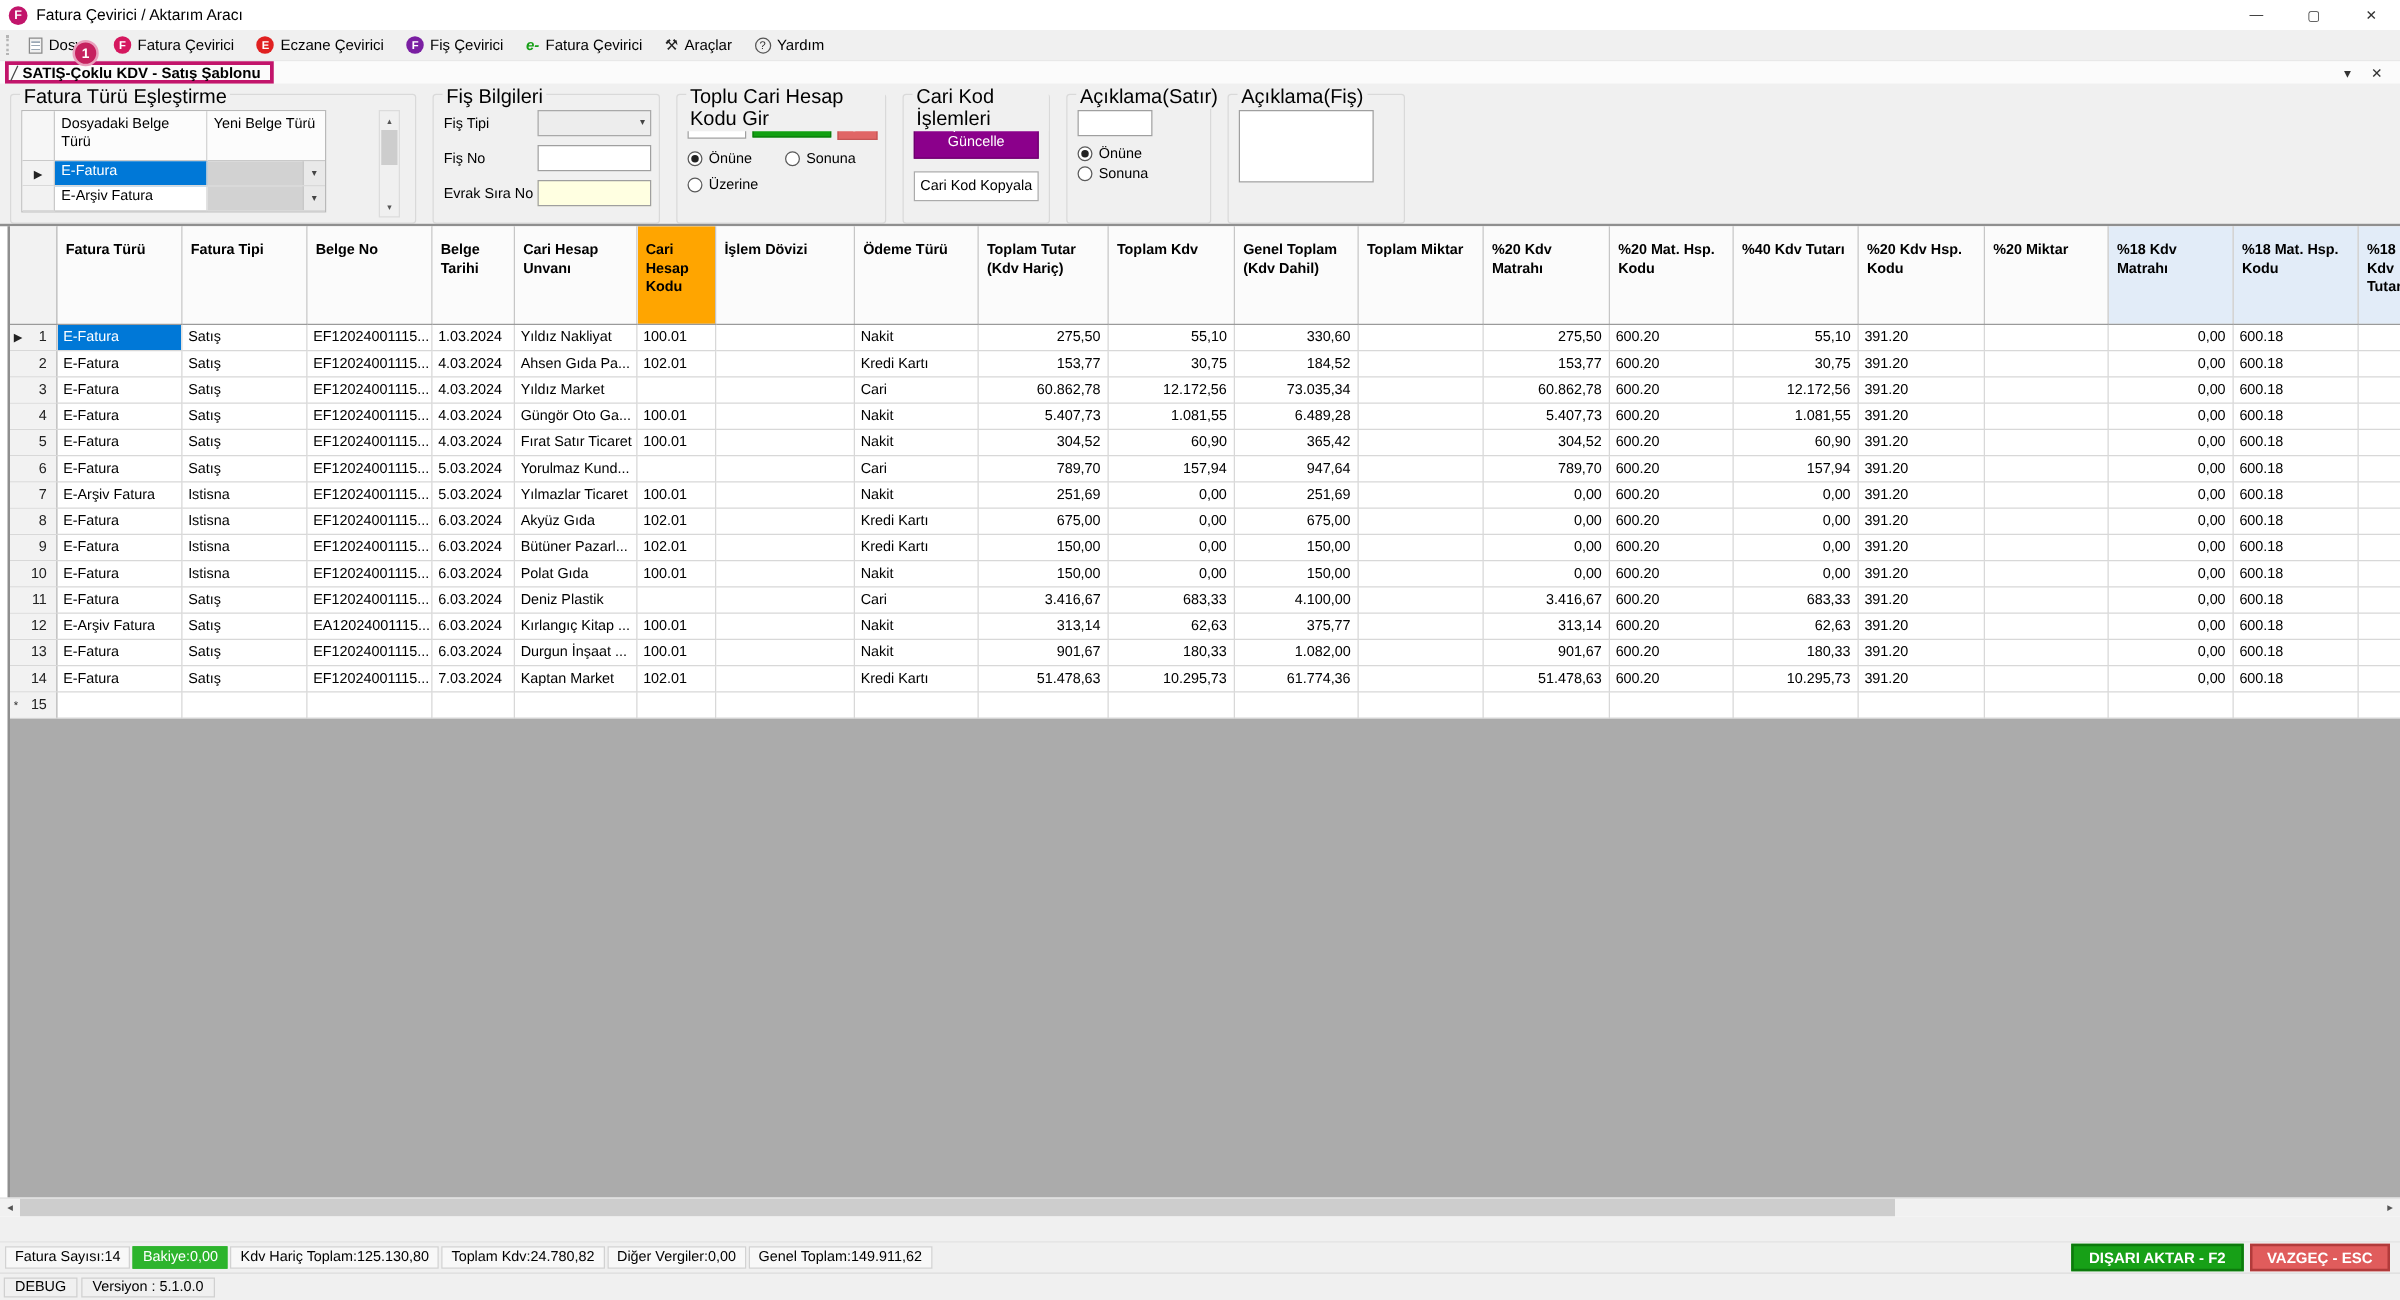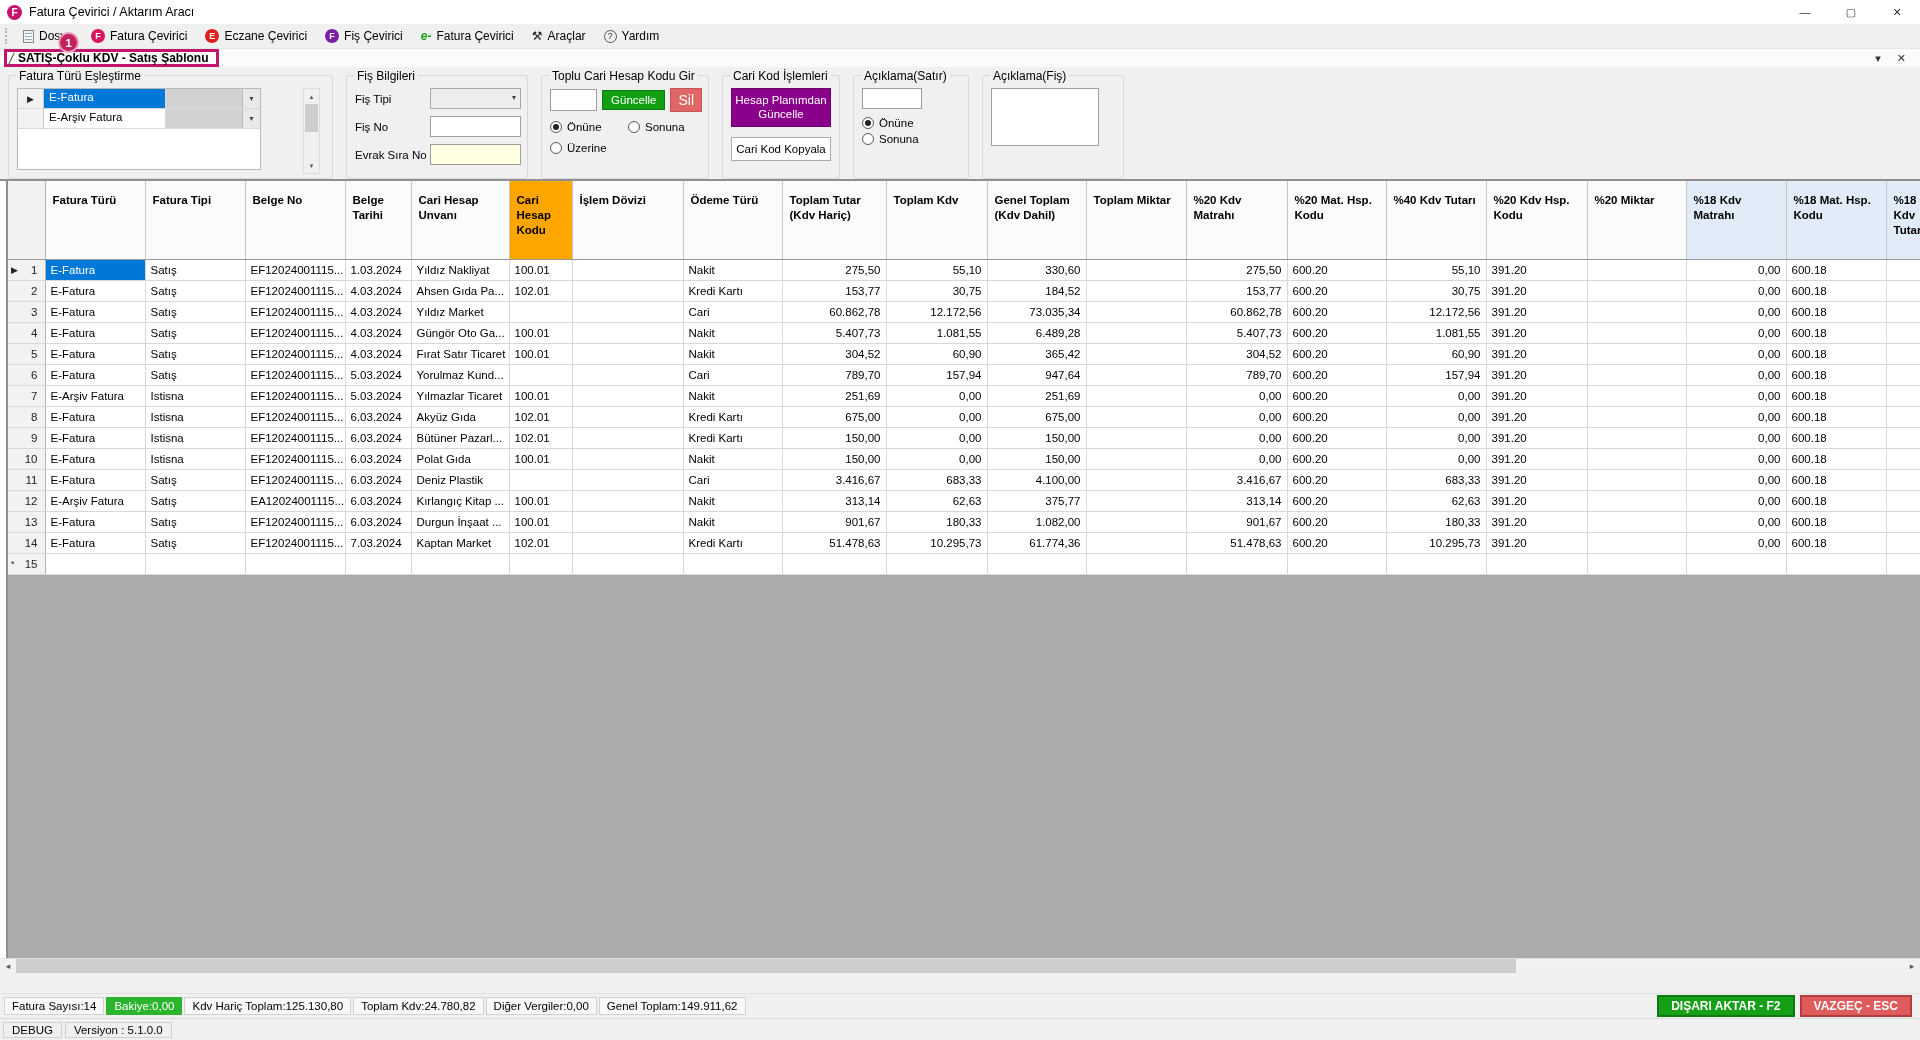--- a/index.html
+++ b/index.html
@@ -35,21 +35,21 @@
          padding:0 8px 0 4px; font-size:12px; font-weight:bold; background:#fbfbfb; }
   .tab-slash { width:1px; height:13px; background:#444; transform:rotate(25deg); margin-right:6px; }
   .tab-icons { margin-left:auto; display:flex; gap:16px; margin-right:14px; font-size:11px; color:#333; }
   .step-badge { position:absolute; left:58px; top:-17px; width:21px; height:21px; border-radius:50%;
                 background:#c6215f; border:2px solid #e9a0bd; color:#fff; font-size:11px; font-weight:bold;
                 display:flex; align-items:center; justify-content:center; z-index:20; }
 
   
   .toolpanel { height:112px; background:#f0f0f0; display:flex; gap:13px; padding:8px 0 0 8px; position:relative; }
   .groupbox { position:relative; border:1px solid #d9d9d9; border-radius:3px; padding:12px 6px 4px 8px; }
-  .gb-title { position:absolute; top:-7px; left:7px; background:#f0f0f0; padding:0 3px; font-size:12px; }
+  .gb-title { position:absolute; top:-7px; left:7px; background:#f0f0f0; padding:0 3px; font-size:16px; }
 
   
   .gb-mapping { width:325px; display:flex; }
   .map-grid { width:244px; border:1px solid #b9b9b9; font-size:11.5px; background:#fff; height:82px; }
   .mg-hrow, .mg-row { display:flex; }
   .mg-hsel { width:26px; height:40px; background:#f6f6f6; border-right:1px solid #c9c9c9; border-bottom:1px solid #c9c9c9; }
   .mg-hcell { width:122px; height:40px; background:#fcfcfc; border-right:1px solid #c9c9c9; border-bottom:1px solid #c9c9c9;
               padding:3px 5px; font-size:11.5px; line-height:1.3; }
   .mg-hcell:last-child { width:94px; border-right:none; }
   .mg-sel { width:26px; height:20px; background:#f2f2f2; border-right:1px solid #c9c9c9; border-bottom:1px solid #d9d9d9;
@@ -199,20 +199,25 @@
     <span>▾</span>
     <span>✕</span>
   </div>
 </div>
 
 <div class="toolpanel">
 
   <div class="groupbox gb-mapping">
     <span class="gb-title">Fatura Türü Eşleştirme</span>
     <div class="map-grid">
+      <div class="mg-hrow">
+        <div class="mg-hsel"></div>
+        <div class="mg-hcell">Dosyadaki Belge Türü</div>
+        <div class="mg-hcell">Yeni Belge Türü</div>
+      </div>
       <div id="mapping-body">
           <div class="mg-row">
             <div class="mg-sel">▶</div>
             <div class="mg-val selected">E-Fatura</div>
             <div class="mg-combo">
               <span class="arrow">▾</span>
             </div>
           </div>
           <div class="mg-row">
             <div class="mg-sel"></div>

